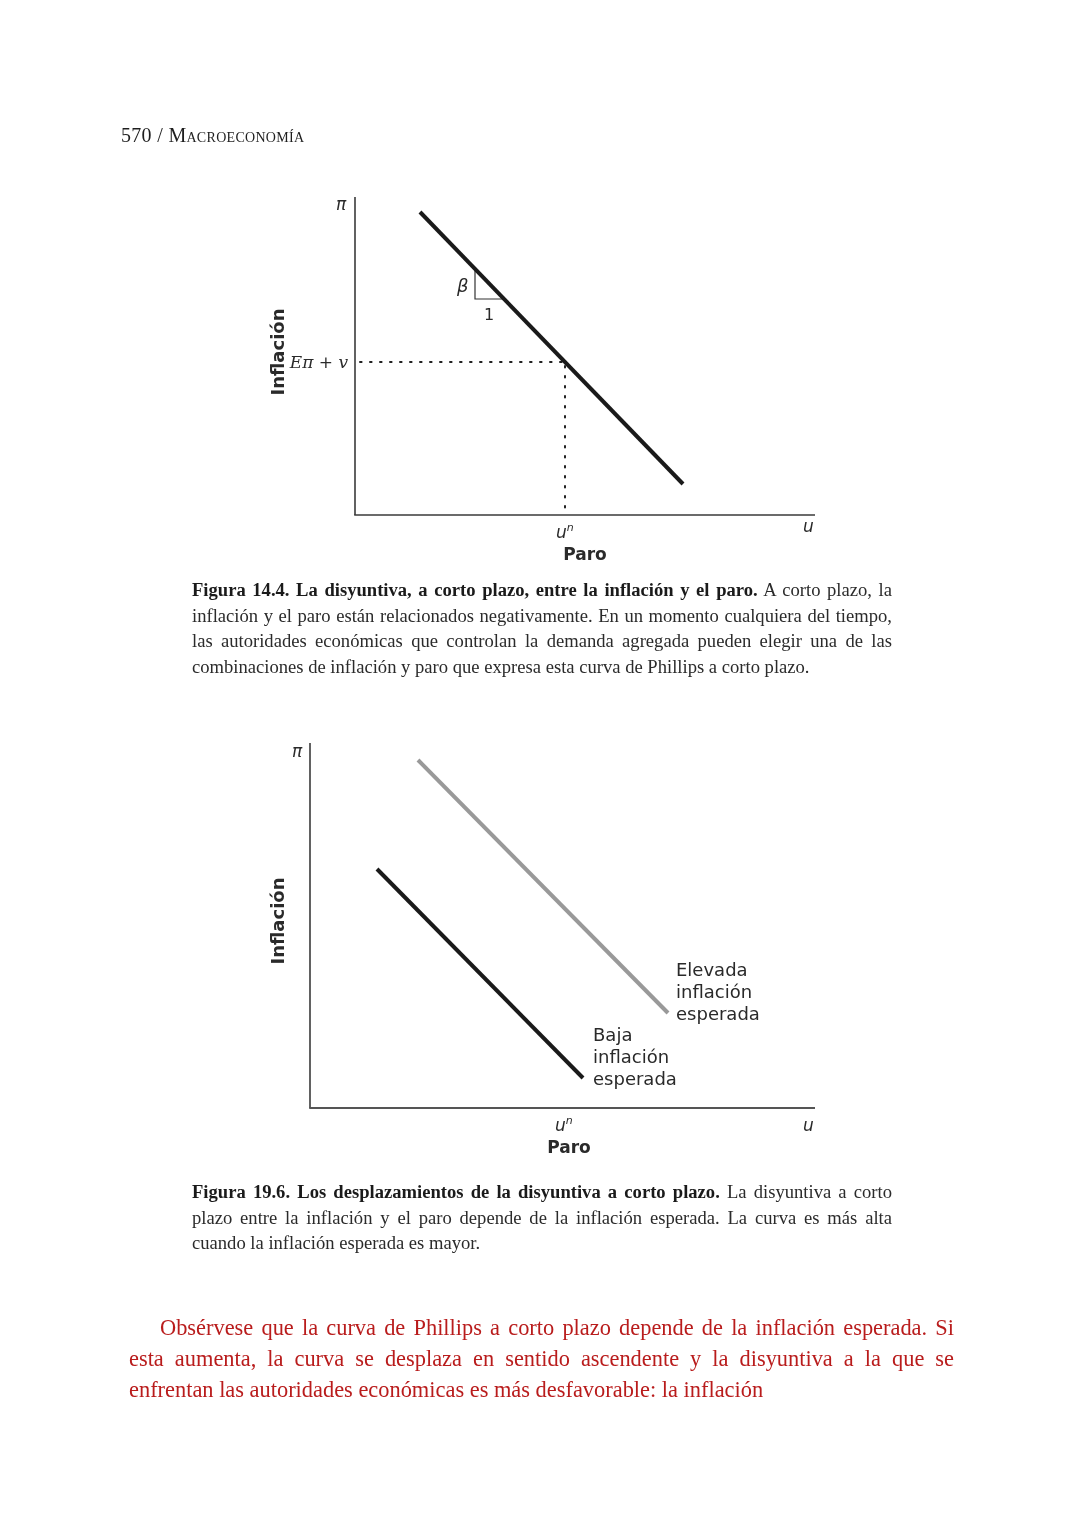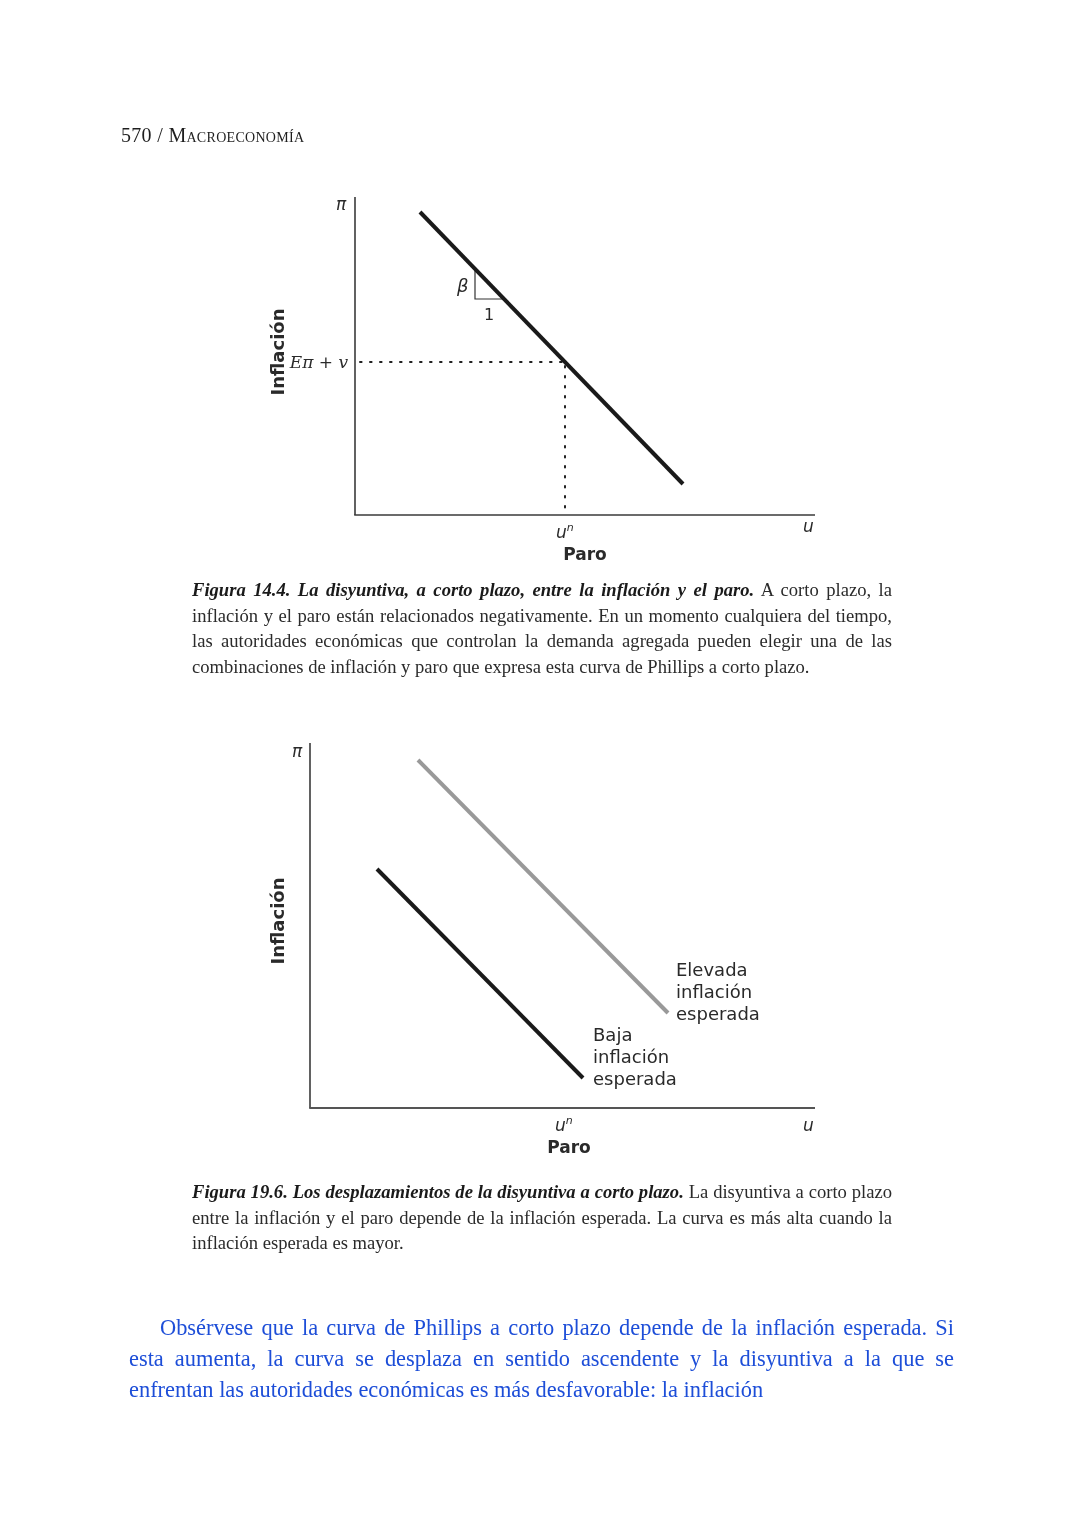--- a/index.html
+++ b/index.html
@@ -41,32 +41,31 @@
       position: absolute;
       left: 192px;
       width: 700px;
       font-size: 18.6px;
       line-height: 25.5px;
       text-align: justify;
       color: #2b2b2b;
     }
     .caption b {
       color: #1a1a1a;
-      font-style: italic;
     }
     .body-text {
       position: absolute;
       left: 129px;
       top: 1312px;
       width: 825px;
       font-size: 22.4px;
       line-height: 31px;
       text-align: justify;
       text-indent: 31px;
-      color: #1d4ed8;
+      color: #b91c1c;
     }
   </style>
 </head>
 <body>
 
 <div class="running-head">
   <span>570</span><span> / </span><span class="sc">Macroeconomía</span>
 </div>
 
 <svg class="fig" width="1080" height="580" viewBox="0 0 1080 580" style="top:0;">

